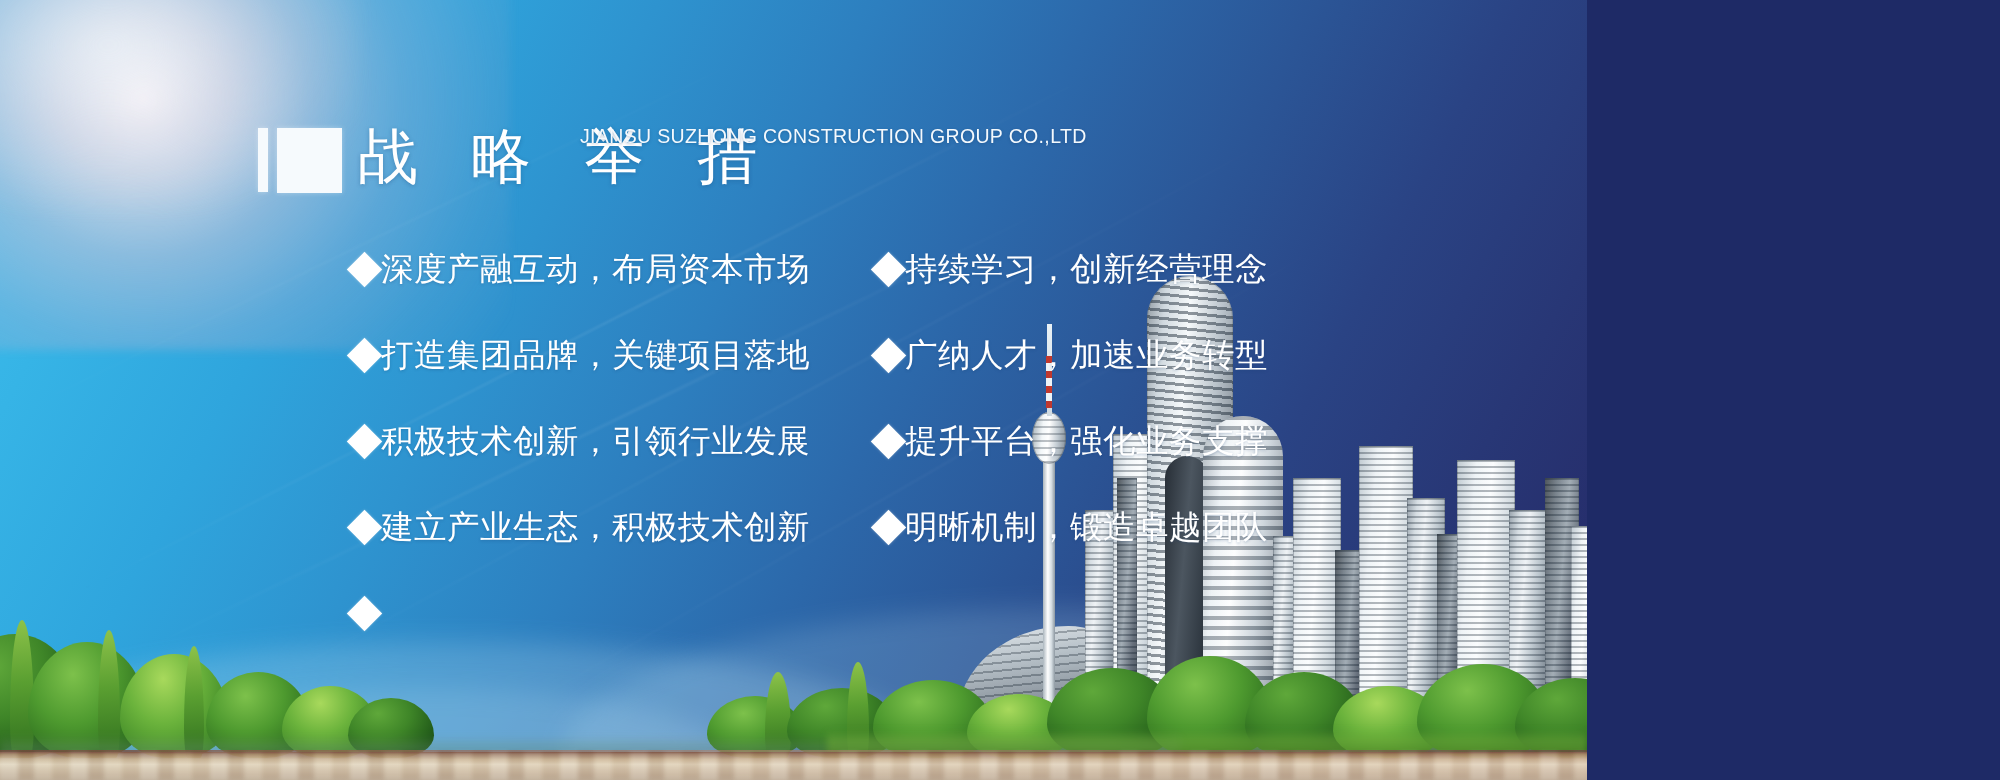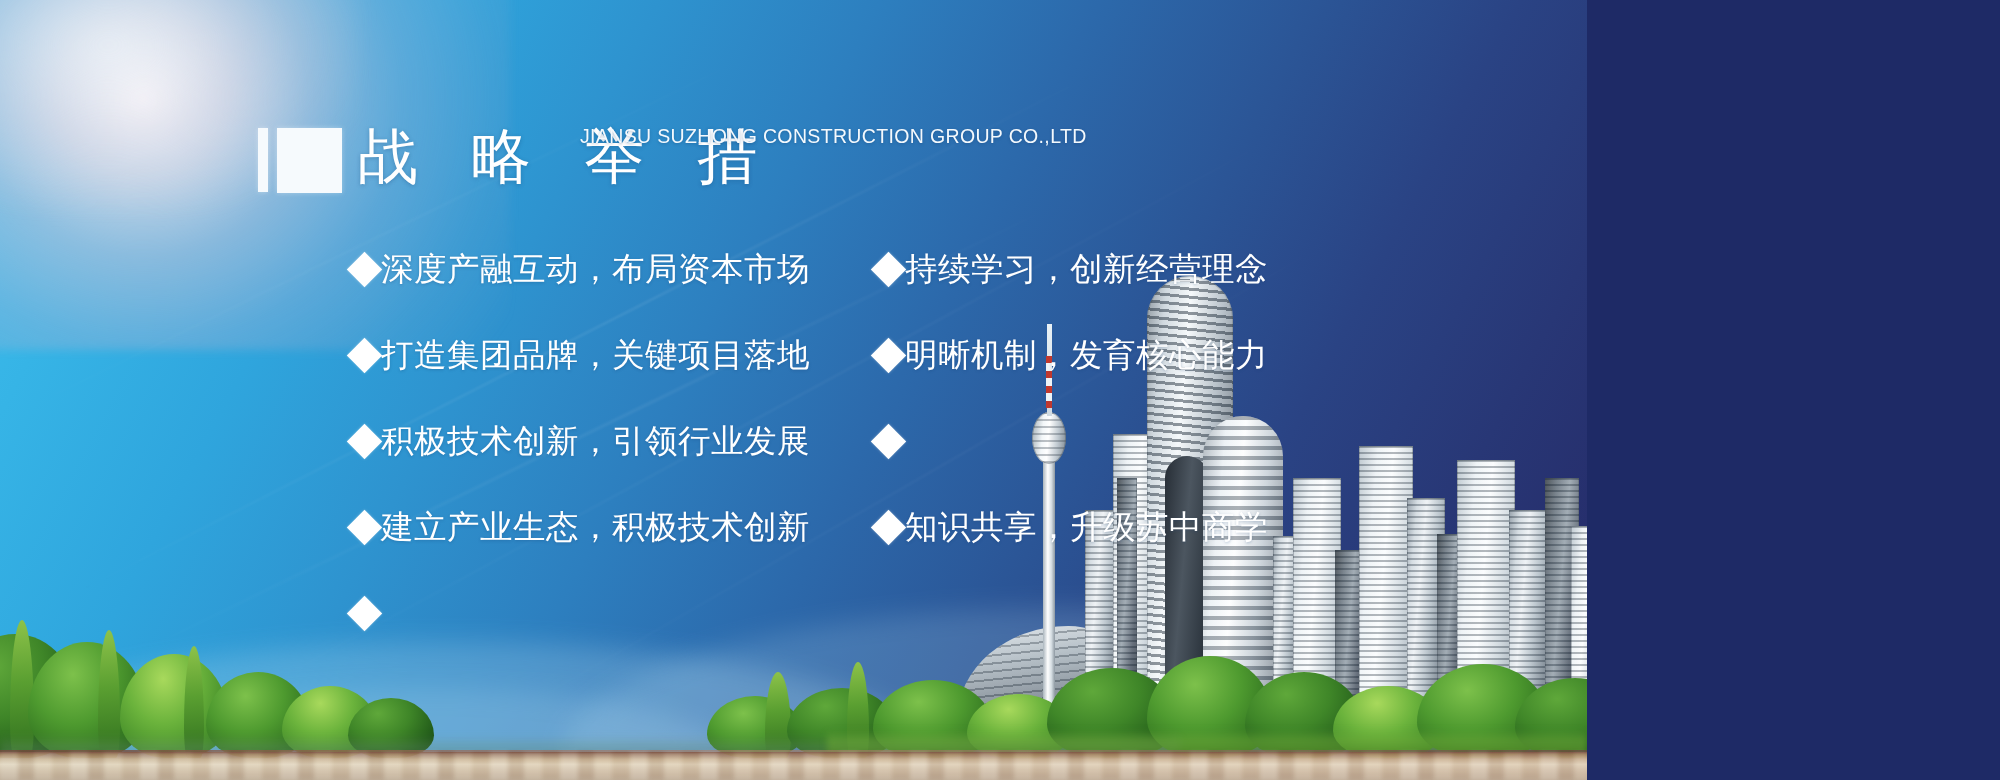--- a/index.html
+++ b/index.html
@@ -448,26 +448,27 @@
       </div>
     </div>
 
     <div class="col col-right">
       <div class="bullet-row">
         <span class="diamond"></span>
         <span class="bullet-text">持续学习，创新经营理念</span>
       </div>
       <div class="bullet-row">
         <span class="diamond"></span>
-        <span class="bullet-text">明晰机制，发育核心能力</span>
-      </div>
-      <div class="bullet-row">
-        <span class="diamond"></span>
-      </div>
-      <div class="bullet-row">
-        <span class="diamond"></span>
-        <span class="bullet-text">知识共享，升级苏中商学</span>
+        <span class="bullet-text">广纳人才，加速业务转型</span>
+      </div>
+      <div class="bullet-row">
+        <span class="diamond"></span>
+        <span class="bullet-text">提升平台，强化业务支撑</span>
+      </div>
+      <div class="bullet-row">
+        <span class="diamond"></span>
+        <span class="bullet-text">明晰机制，锻造卓越团队</span>
       </div>
     </div>
 
   </div>
 
 </div>
 
 </body></html>

